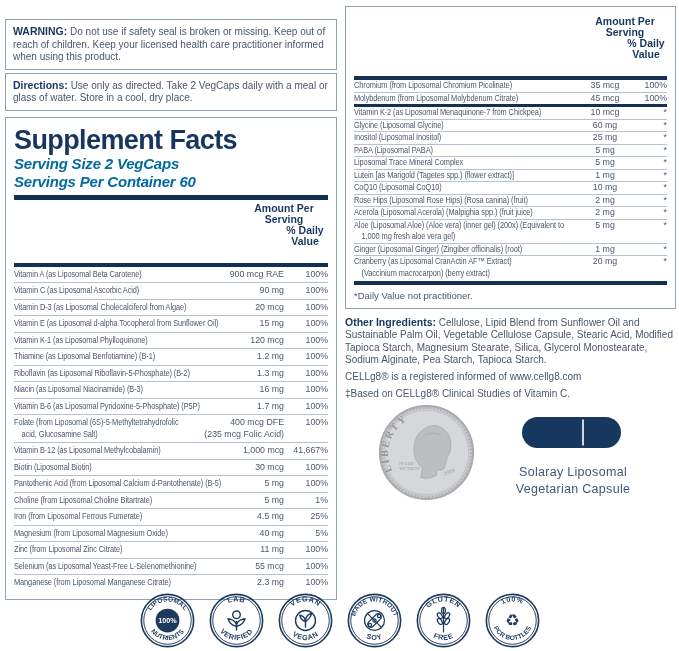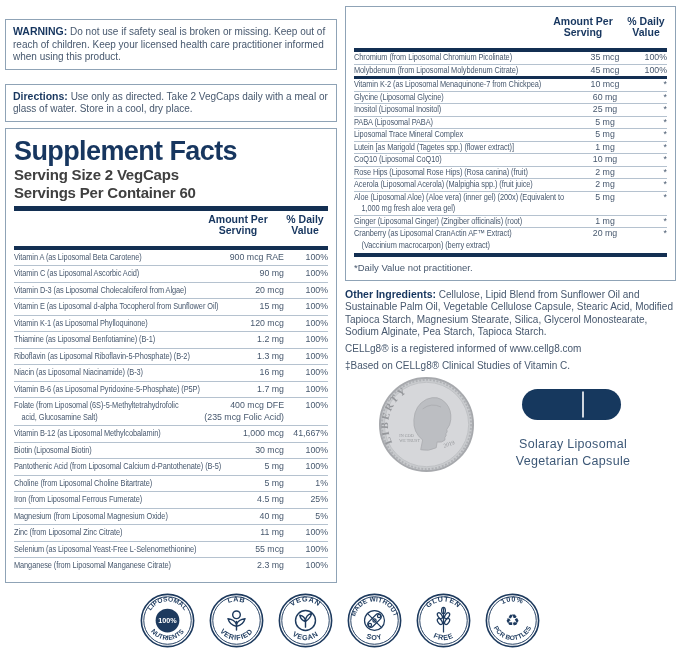--- a/index.html
+++ b/index.html
@@ -3,28 +3,28 @@
 <meta charset="utf-8">
 <style>
   html,body{margin:0;padding:0;background:#fff;}
   body{width:679px;height:651px;position:relative;overflow:hidden;
        font-family:"Liberation Sans",sans-serif;color:#47586e;}
   .col-left{position:absolute;left:5px;top:19px;width:332px;}
   .col-right{position:absolute;left:345px;top:6px;width:331px;}
   .bbox{border:1px solid #8fa3b6;padding:5px 7px;background:#fff;}
   .smalltxt{font-size:10px;line-height:12.5px;color:#47586e;}
   .smalltxt b{color:#17365f;font-size:10.5px;}
-  .directions{margin-top:14px;}
+  .directions{margin-top:3px;}
   .facts-box{margin-top:6px;border:1.5px solid #8fa3b6;padding:7px 8px 8px;}
   .sf-title{font-size:27px;font-weight:bold;color:#17365f;letter-spacing:-.6px;line-height:30px;}
-  .sf-sub{font-size:15px;font-weight:bold;color:#404040;line-height:18px;letter-spacing:-.2px;}
+  .sf-sub{font-size:15px;font-weight:bold;color:#0369a1;line-height:18px;letter-spacing:-.2px;font-style:italic;}
   .bar{height:5px;background:#132f52;margin-top:4px;}
   .bar.thin{height:4px;margin-top:0;}
   .bar.mid{height:3px;margin:0;}
-  .hdr{display:flex;align-items:flex-end;padding:3px 0 10px;}
+  .hdr{display:flex;align-items:flex-end;padding:3px 0 16px;flex-direction:column;}
   .hdr .sp{flex:1;}
   .hdr .hc{text-align:center;font-weight:bold;color:#17365f;font-size:10.5px;line-height:11px;white-space:pre;}
   .hdr .h1{width:88px;}
   .hdr .h2{width:46px;}
   .rt .hdr .h1{width:84px;}
   .rt .hdr .h2{width:42px;}
   .row{display:flex;align-items:flex-start;border-top:1px solid #b5c2cf;padding:2px 0;}
   .rows .row:first-child{border-top:0;}
   .nm{flex:1 1 0;min-width:0;font-size:8.8px;line-height:11.5px;letter-spacing:-.1px;
       white-space:pre;padding-left:9px;text-indent:-9px;

